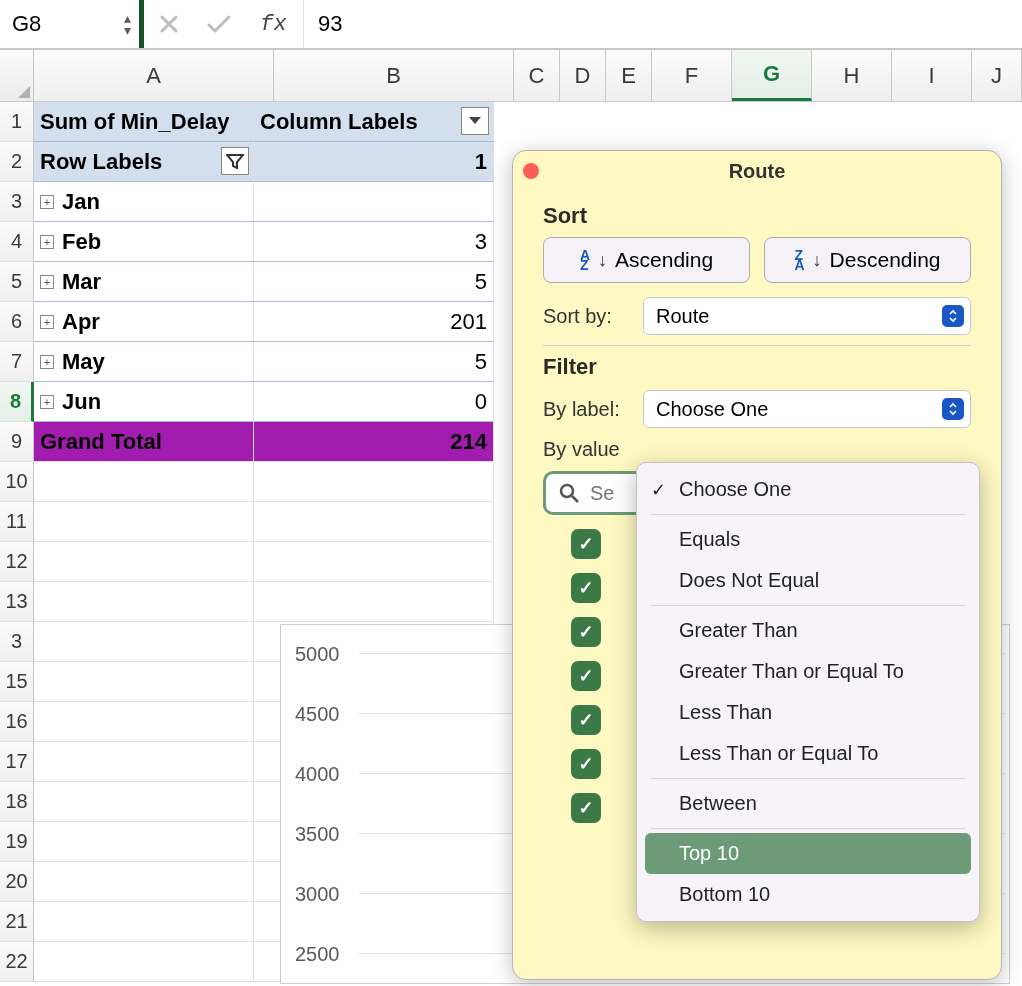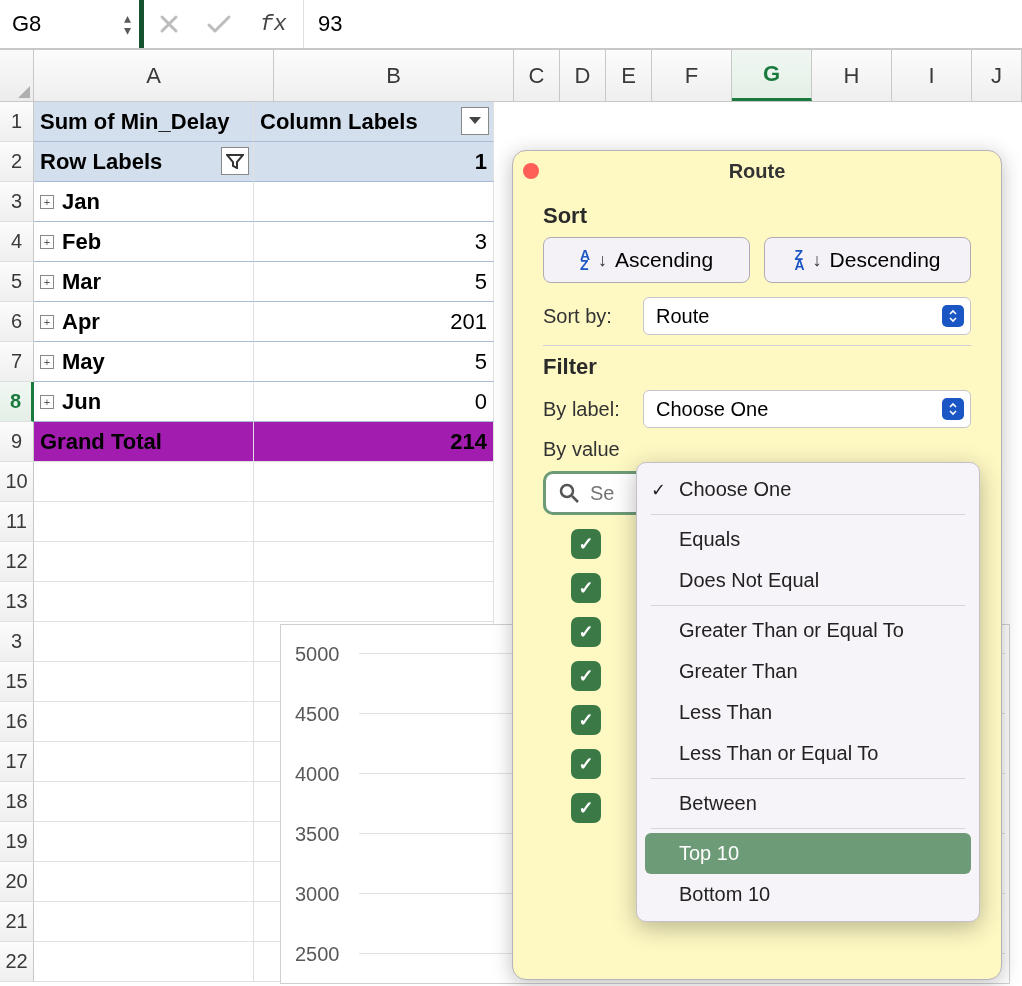--- a/index.html
+++ b/index.html
@@ -548,22 +548,22 @@
     </div>
   </div>
 </div>
 
 <div class="dropdown">
   <div class="dd-item checked">Choose One</div>
   <div class="dd-sep"></div>
   <div class="dd-item">Equals</div>
   <div class="dd-item">Does Not Equal</div>
   <div class="dd-sep"></div>
+  <div class="dd-item">Greater Than</div>
   <div class="dd-item">Greater Than or Equal To</div>
-  <div class="dd-item">Greater Than</div>
   <div class="dd-item">Less Than</div>
   <div class="dd-item">Less Than or Equal To</div>
   <div class="dd-sep"></div>
   <div class="dd-item">Between</div>
   <div class="dd-sep"></div>
   <div class="dd-item highlight">Top 10</div>
   <div class="dd-item">Bottom 10</div>
 </div>
 
 </body></html>

